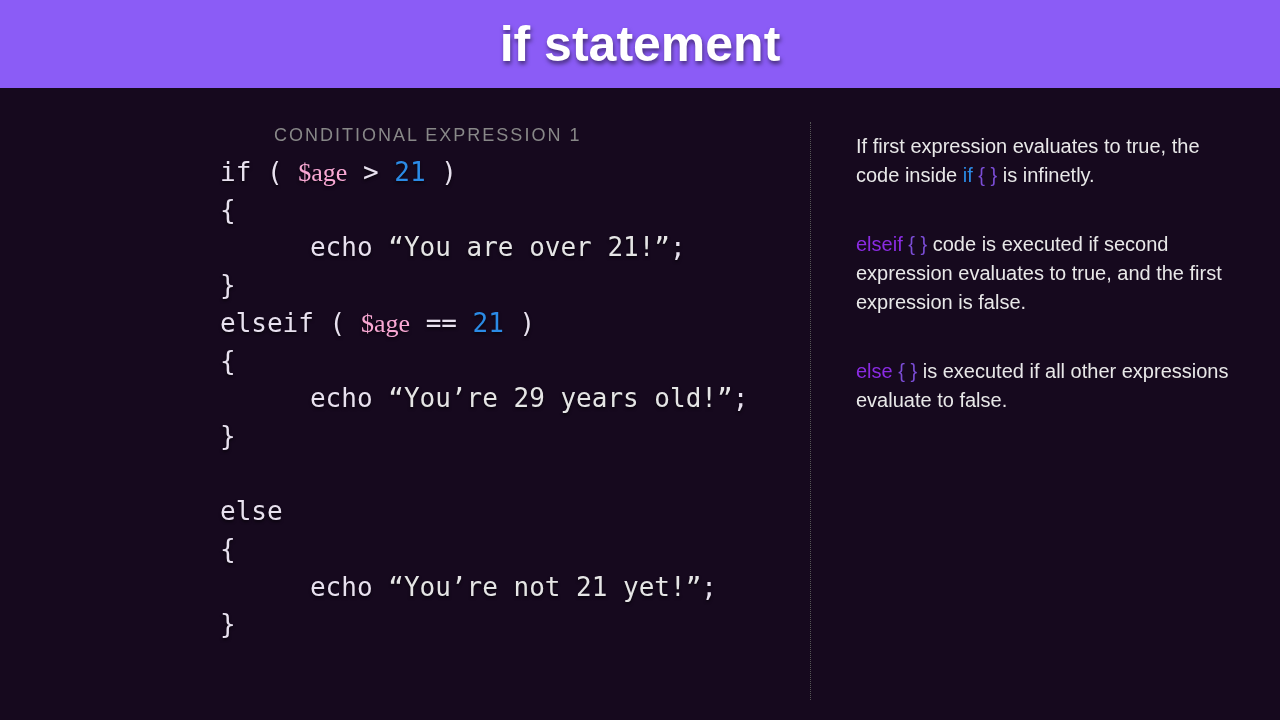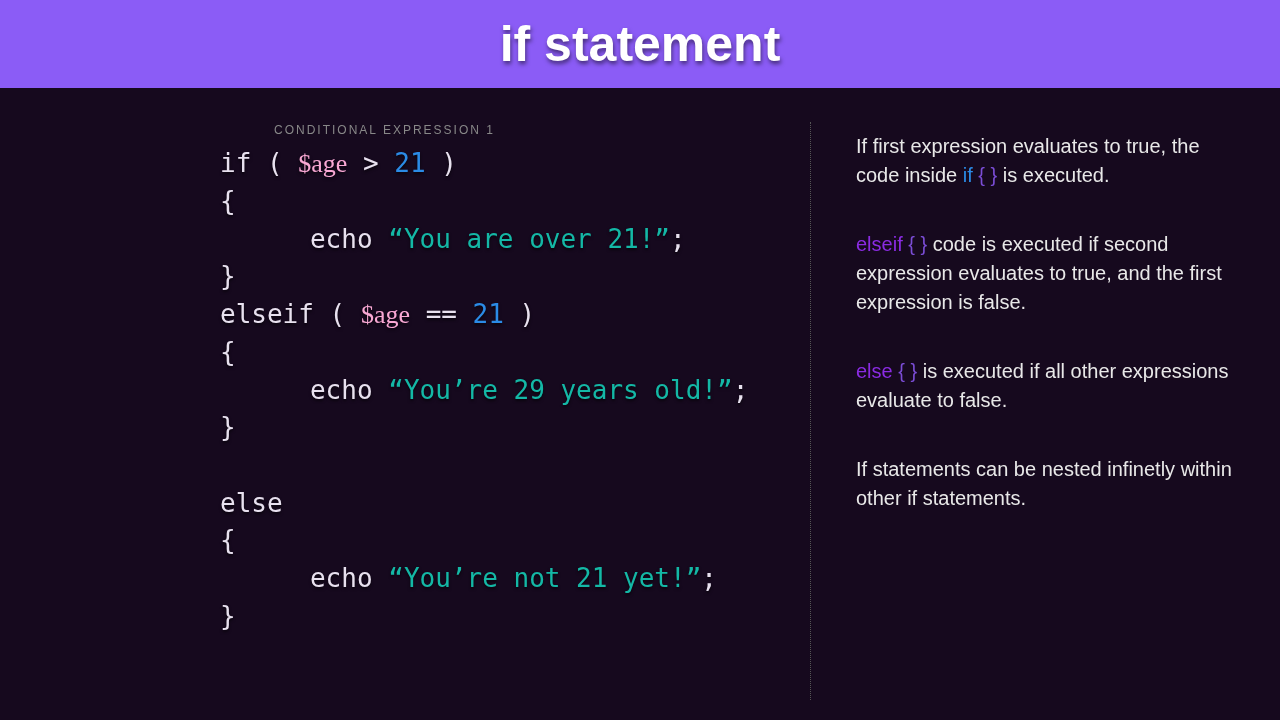--- a/index.html
+++ b/index.html
@@ -37,33 +37,33 @@
   .codecol {
     width: 810px;
     box-sizing: border-box;
     padding: 28px 20px 0 220px;
     color: #e8e8e8;
     font-size: 26px;
     line-height: 1.45;
   }
   .label {
     color: #888;
-    font-size: 12px;
+    font-size: 18px;
     letter-spacing: 2px;
     font-family: Arial, sans-serif;
     margin: 6px 0 6px 54px;
   }
   .label2 { margin-left: 130px; }
   .code { white-space: pre; text-shadow: 0 2px 3px rgba(0,0,0,0.6);}
   .tok-kw   { color: #e8e1ef; }
   .tok-func { color: #e8e1ef; margin-left: 43px; }
   .tok-var  { color: #f9a8d4; font-family: Liberation Serif, serif; }
   .tok-op   { color: #e8e1ef; }
   .tok-num  { color: #2b8be6; }
-  .tok-str  { color: #14b8a6; }
+  .tok-str  { color: #e5e5e5; }
   .tok-punc { color: #e8e1ef; }
   .divider {
     position: absolute;
     left: 810px;
     top: 34px;
     bottom: 20px;
     width: 0;
     border-left: 1px dotted #555;
   }
   .sidecol {
@@ -105,22 +105,21 @@
 
 <span class="tok-kw">else</span>
 <span class="tok-punc">{</span>
 <span>   </span><span class="tok-func">echo</span><span> </span><span class="tok-str">“You’re not 21 yet!”</span><span class="tok-punc">;</span>
 <span class="tok-punc">}</span></div>
   </div>
 
   <div class="divider"></div>
 
   <div class="sidecol">
-    <p><span>If first expression evaluates to true, the code inside </span><span class="kw-if">if</span><span class="braces"> { } </span><span>is executed.</span></p>
+    <p><span>If first expression evaluates to true, the code inside </span><span class="kw-if">if</span><span class="braces"> { } </span><span>is infinetly.</span></p>
 
     <p><span class="kw-elseif">elseif</span><span class="braces"> { } </span><span>code is executed if second expression evaluates to true, and the first expression is false.</span></p>
 
     <p><span class="kw-else">else</span><span class="braces"> { } </span><span>is executed if all other expressions evaluate to false.</span></p>
 
-    <p>If statements can be nested infinetly within other if statements.</p>
   </div>
 
 </div>
 
 </body></html>

